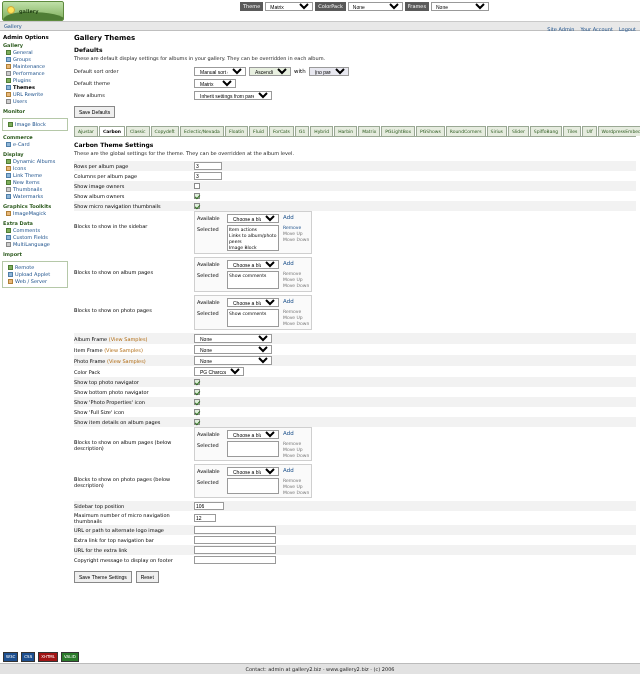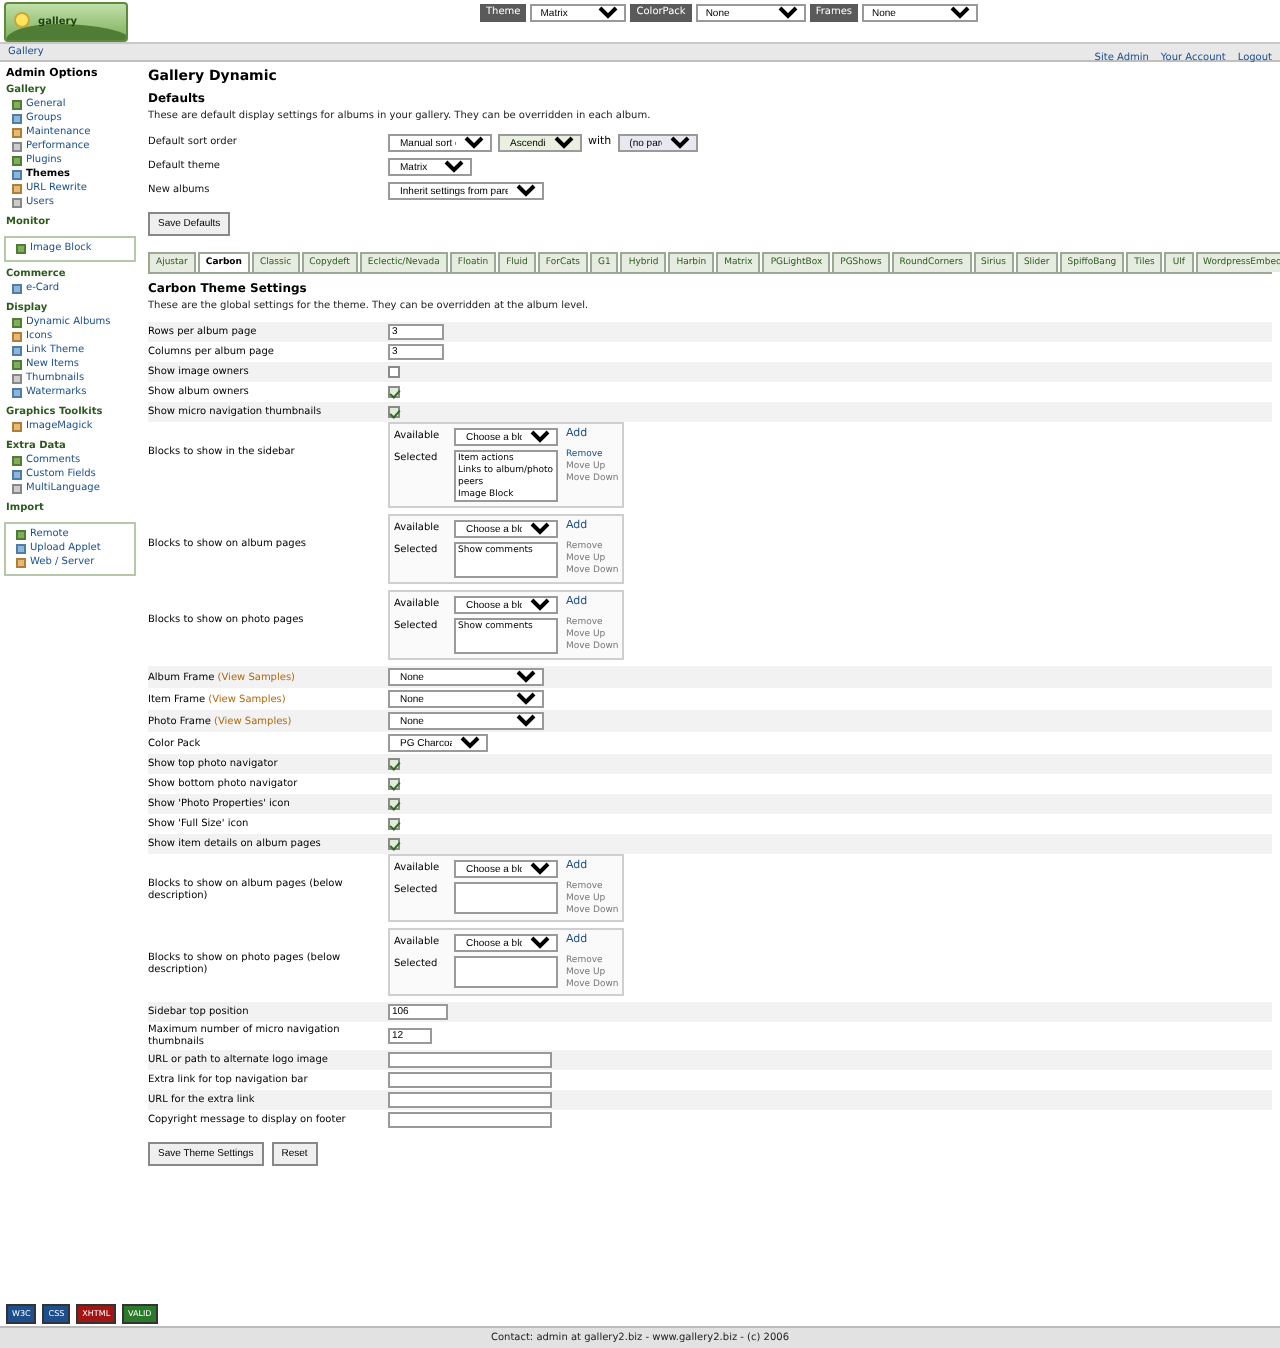--- a/index.html
+++ b/index.html
@@ -361,21 +361,21 @@
         <div class="side-item">
             <span class="side-ico orange"></span>
             <span>Web / Server</span>
           </div>
       </div>
     </div>
   </div>
 
   <div class="main">
 
-    <div class="main-title">Gallery Dynamic</div>
+    <div class="main-title">Gallery Themes</div>
 
     <div class="sec-title">Defaults</div>
     <div class="sec-desc">These are default display settings for albums in your gallery. They can be overridden in each album.</div>
 
     <div class="formrow">
       <div class="lbl">Default sort order</div>
       <div class="fld">
         <select class="inp" style="width:52px">
           <option>Manual sort order</option>
         </select>

